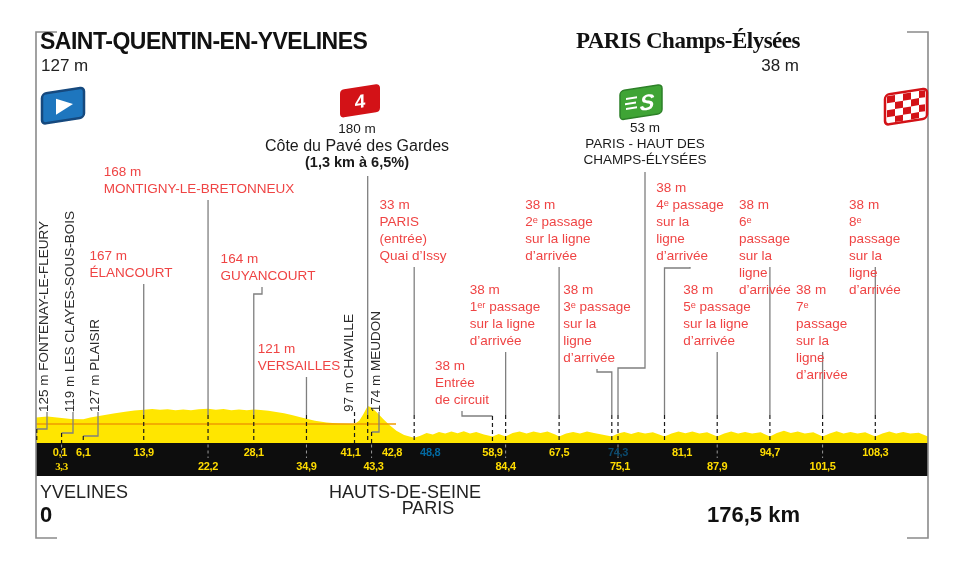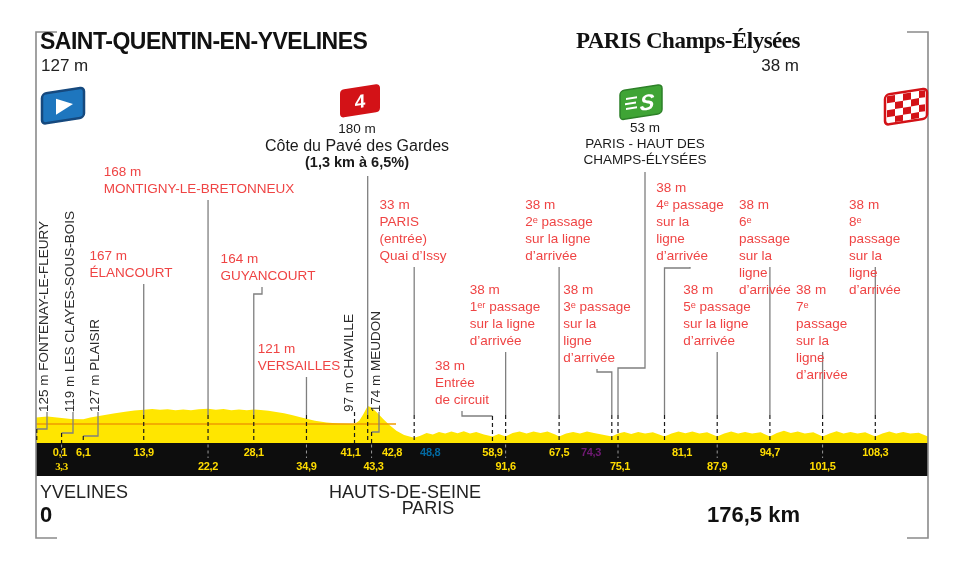--- a/index.html
+++ b/index.html
@@ -180,32 +180,32 @@
 Quai d’Issy</div>
       <div class="km-num" style="color: #0369a1; left: 414.189px; top: 445.5px; margin-left: 16px;">48,8</div>
       <div class="wp-label" style="left: 462px; top: 357px;">38 m
 Entrée
 de circuit</div>
       <div class="km-num" style="color: rgb(255, 220, 0); left: 492.462px; top: 445.5px;">58,9</div>
       <div class="wp-label" style="left: 505px; top: 281px;">38 m
 1ᵉʳ passage
 sur la ligne
 d’arrivée</div>
-      <div class="km-num" style="color: rgb(255, 220, 0); left: 505.637px; top: 459.5px;">91,6</div>
+      <div class="km-num" style="color: rgb(255, 220, 0); left: 505.637px; top: 459.5px;">84,4</div>
       <div class="wp-label" style="left: 559px; top: 196px;">38 m
 2ᵉ passage
 sur la ligne
 d’arrivée</div>
       <div class="km-num" style="color: rgb(255, 220, 0); left: 559.11px; top: 445.5px;">67,5</div>
       <div class="wp-label" style="left: 597px; top: 281px;">38 m
 3ᵉ passage
 sur la
 ligne
 d’arrivée</div>
-      <div class="km-num" style="color: #701a75; left: 591px; top: 445.5px;">74,3</div>
+      <div class="km-num" style="color: #0c4a6e; left: 618px; top: 445.5px;">74,3</div>
       <div class="km-num" style="color: rgb(255, 220, 0); left: 620.009px; top: 459.5px;">75,1</div>
       <div class="wp-label" style="left: 690px; top: 179px;">38 m
 4ᵉ passage
 sur la
 ligne
 d’arrivée</div>
       <div class="km-num" style="color: rgb(255, 220, 0); left: 682px; top: 445.5px;">81,1</div>
       <div class="wp-label" style="left: 717px; top: 281px;">38 m
 5ᵉ passage
 sur la ligne

